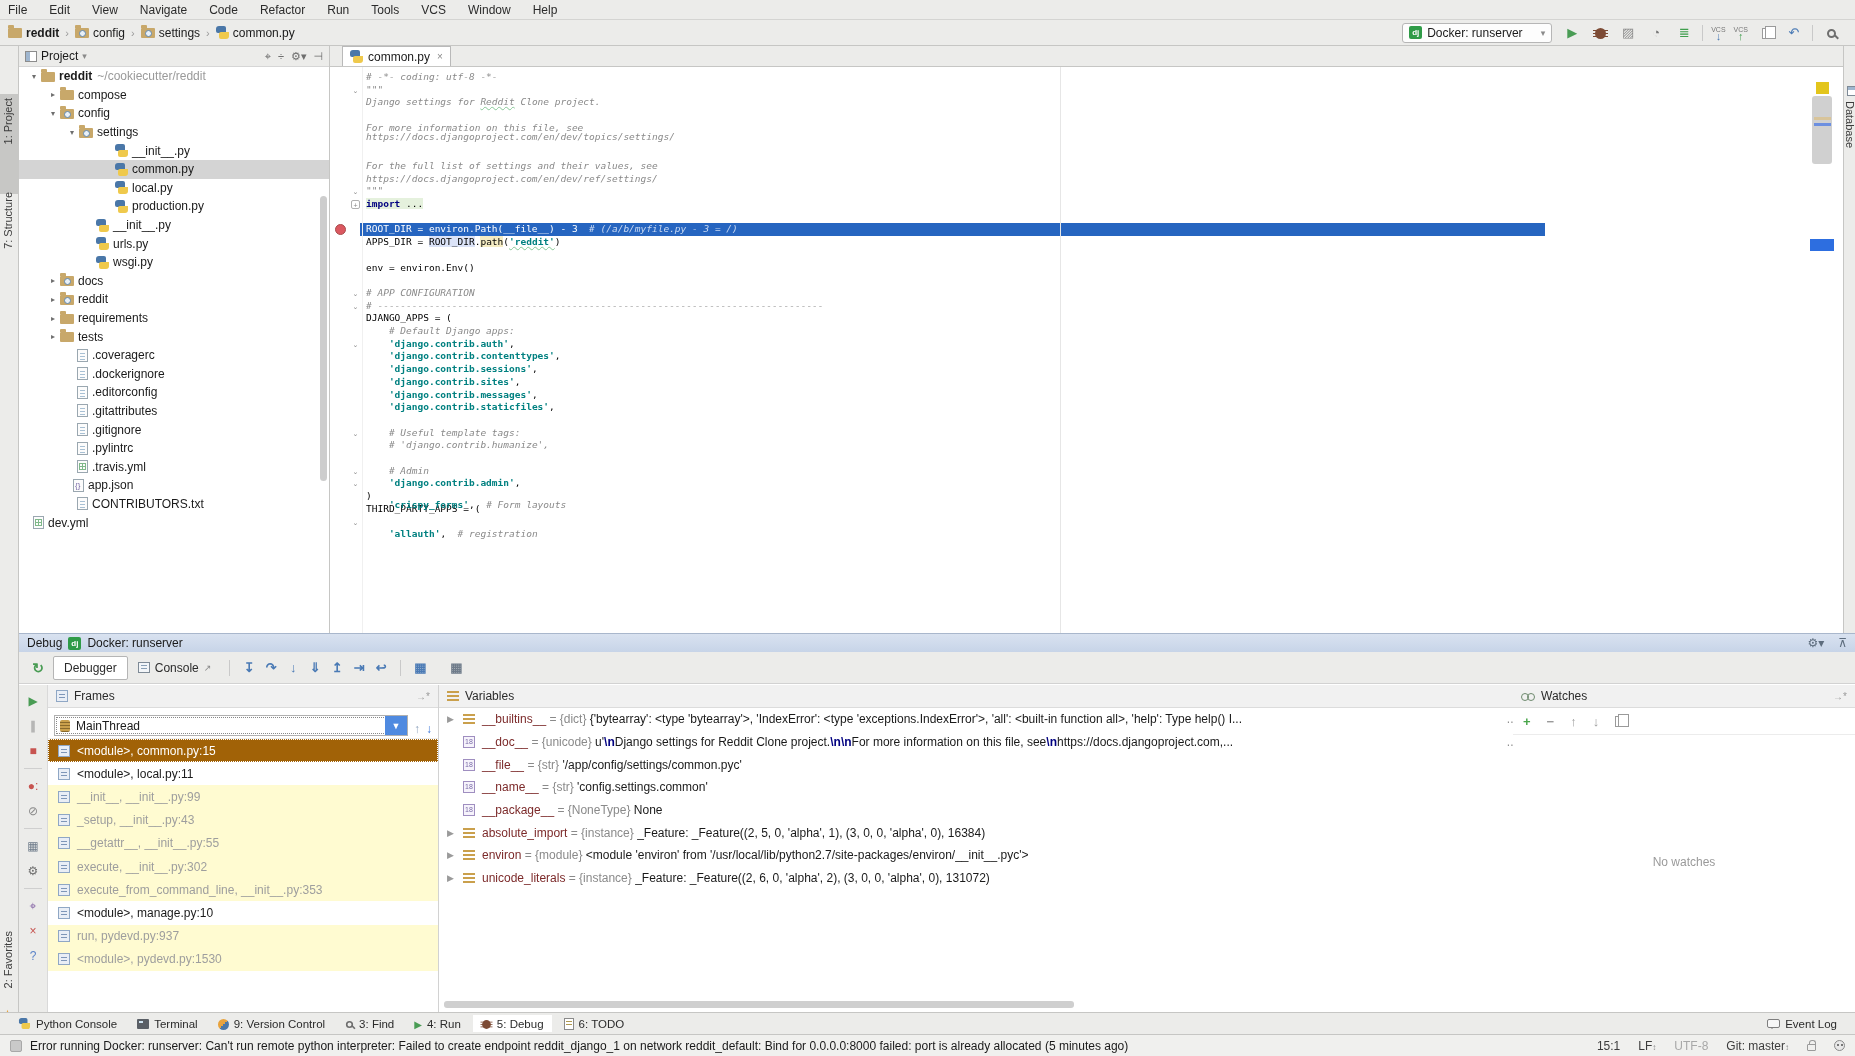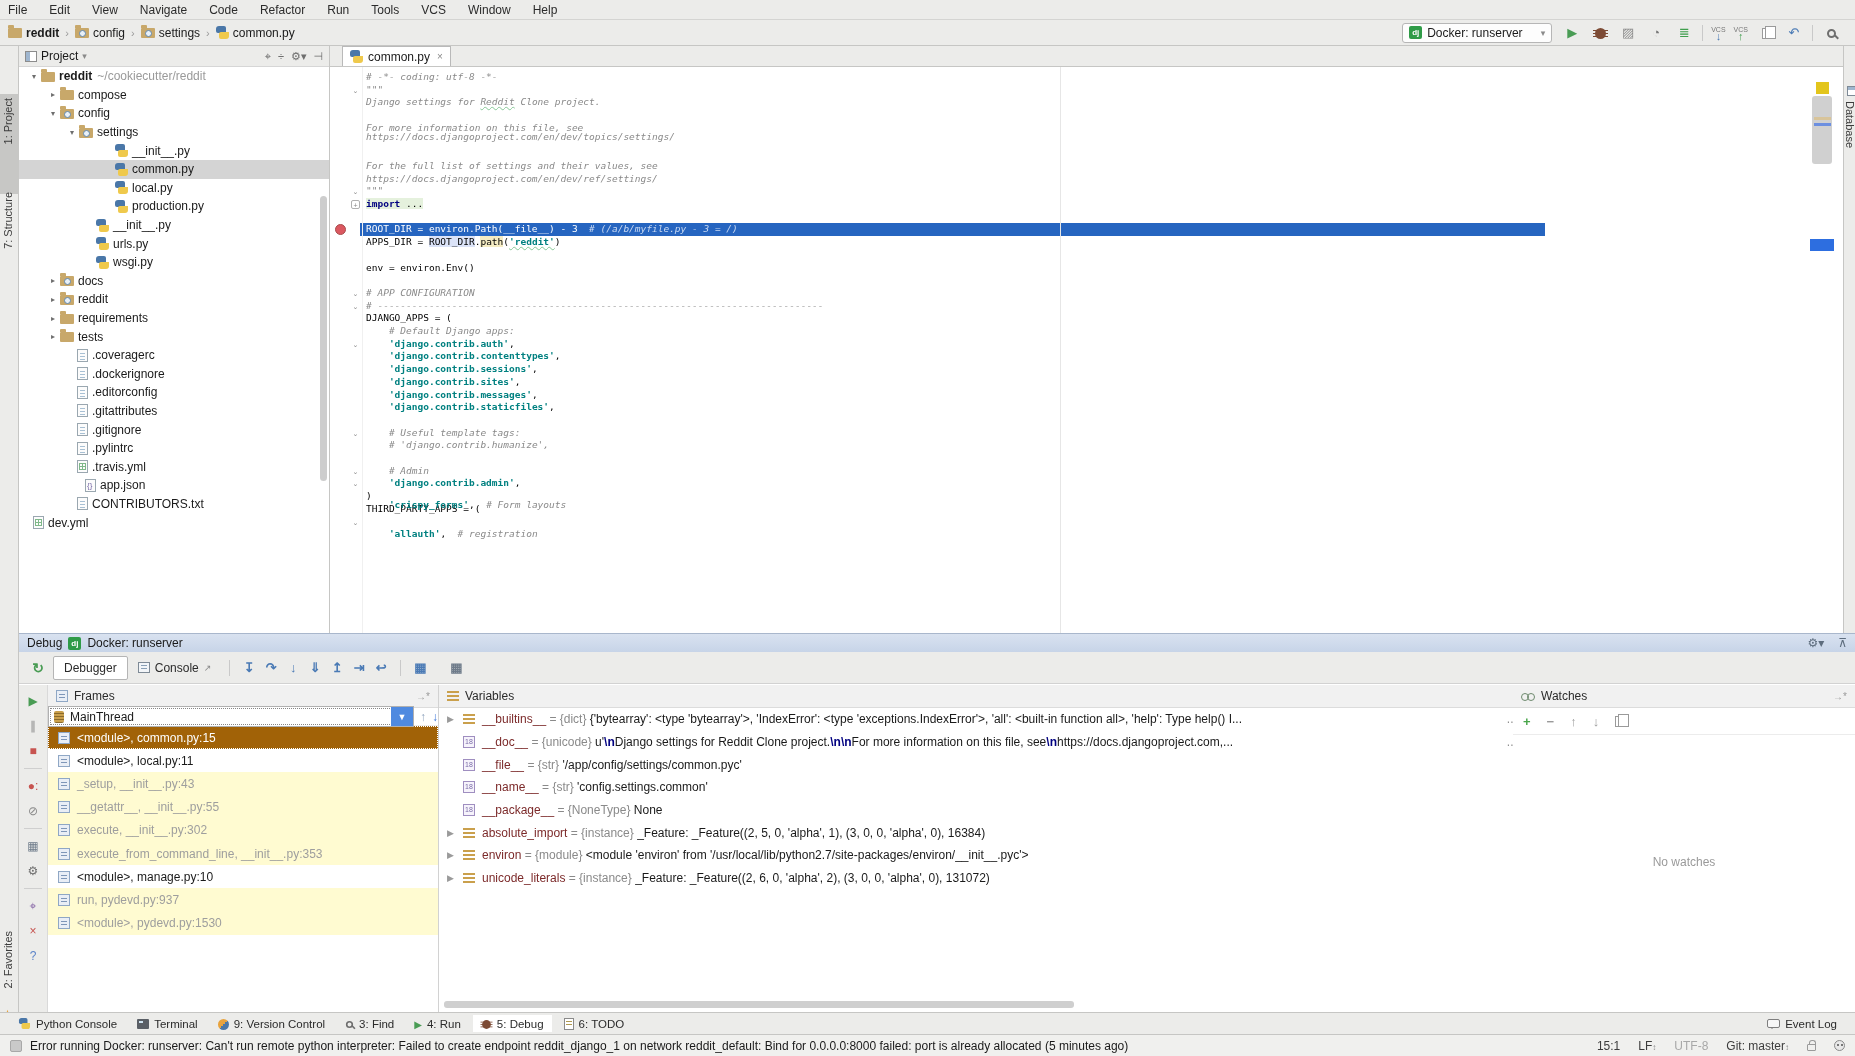--- a/index.html
+++ b/index.html
@@ -97,21 +97,21 @@
 .rerun{width:30px;text-align:center;color:#499c54;font-size:14px;font-weight:bold}
 #dbg-left{position:absolute;left:0;top:51px;width:29px;bottom:0;background:#ececea;border-right:1px solid #d9d9d9;display:flex;flex-direction:column;align-items:center;padding-top:8px;gap:9px}
 .dl-ico{width:18px;height:16px;text-align:center;font-size:12px;line-height:16px}
 .dl-sep{width:18px;height:1px;background:#cfcfcf}
 .panel{position:absolute;top:51px;bottom:0;background:#fff}
 .panel-h{height:23px;background:#f1f1f1;border-bottom:1px solid #dcdcdc;display:flex;align-items:center;gap:6px;padding:0 8px;color:#2b2b2b}
 .panel-h .hide{margin-left:auto;color:#9a9a9a;font-size:10px}
 #frames-panel{left:29px;width:391px;border-right:1px solid #d2d2d2}
 #vars-panel{left:420px;width:1120px;border-right:1px solid #d2d2d2}
 #watches-panel{left:1494px;right:0}
-#thread-row{height:18px;display:flex;align-items:center;padding:2px 0;gap:6px;border-bottom:1px solid #ececec}
+#thread-row{height:31px;display:flex;align-items:flex-end;padding:2px 6px;gap:6px;border-bottom:1px solid #ececec}
 #thread-combo{flex:1;height:21px;border:1px solid #b0b0b0;background:#fff;display:flex;align-items:center;gap:6px;padding-left:5px;position:relative;outline:1px dotted #888;outline-offset:-3px}
 #thread-combo .dd{position:absolute;right:0;top:0;bottom:0;width:22px;background:#4f8ae0;color:#fff;display:flex;align-items:center;justify-content:center;font-size:9px}
 .i-thread{width:10px;height:12px;background:repeating-linear-gradient(#caa04c 0 2px,#8a6a2c 2px 3px);border-radius:2px}
 .updown{font-size:12px;font-weight:bold}
 .frow{height:23.2px;display:flex;align-items:center;gap:7px;padding-left:10px;white-space:nowrap;font-size:12px}
 .frow.sel{background:#a16207;color:#fff;outline:1px dotted #fff;outline-offset:-1px}
 .frow.proj{background:#fff;color:#1a1a1a}
 .frow.lib{background:#fffbd1;color:#9e9e9e}
 .i-frame{width:12px;height:12px;border:1px solid #8fa7c5;background:#e9eef6;position:relative;flex:none}
 .i-frame::before{content:"";position:absolute;left:2px;right:2px;top:3px;height:6px;background:repeating-linear-gradient(#7e96b8 0 1px,transparent 1px 3px)}
@@ -358,21 +358,21 @@
       <div class="trow" style="padding-left:44px">
     <span class="tw"></span>
     <span class="ic i-file"></span>
     <span class="tl">.pylintrc</span>
       </div>
       <div class="trow" style="padding-left:44px">
     <span class="tw"></span>
     <span class="ic i-grid"></span>
     <span class="tl">.travis.yml</span>
       </div>
-      <div class="trow" style="padding-left:52px">
+      <div class="trow" style="padding-left:40px">
     <span class="tw"></span>
     <span class="ic i-json"></span>
     <span class="tl">app.json</span>
       </div>
       <div class="trow" style="padding-left:44px">
     <span class="tw"></span>
     <span class="ic i-txt"></span>
     <span class="tl">CONTRIBUTORS.txt</span>
       </div>
       <div class="trow" style="">
@@ -522,20 +522,24 @@
         <div class="frow sel">
      <span class="i-frame ic"></span>
      <span>&lt;module&gt;, common.py:15</span>
         </div>
         <div class="frow proj">
      <span class="i-frame ic"></span>
      <span>&lt;module&gt;, local.py:11</span>
         </div>
         <div class="frow lib">
      <span class="i-frame ic"></span>
+     <span>__init__, __init__.py:99</span>
+        </div>
+        <div class="frow lib">
+     <span class="i-frame ic"></span>
      <span>_setup, __init__.py:43</span>
         </div>
         <div class="frow lib">
      <span class="i-frame ic"></span>
      <span>__getattr__, __init__.py:55</span>
         </div>
         <div class="frow lib">
      <span class="i-frame ic"></span>
      <span>execute, __init__.py:302</span>
         </div>

